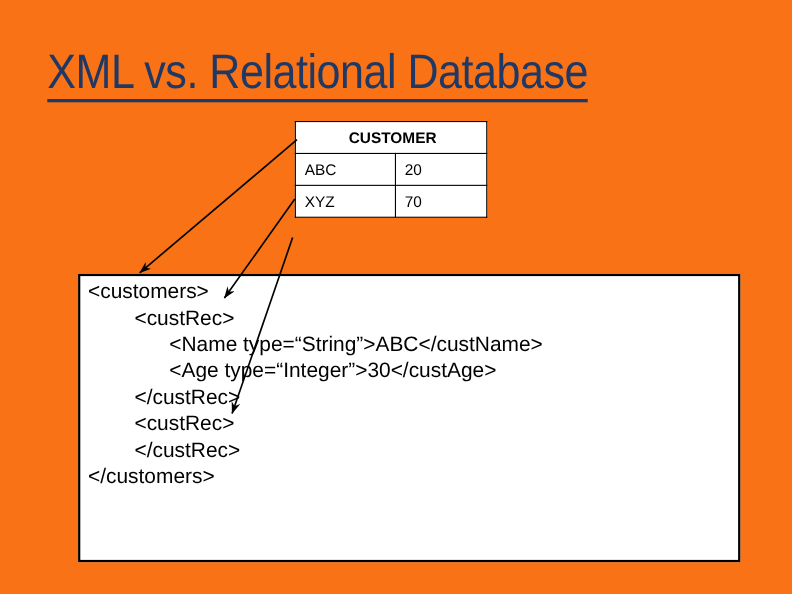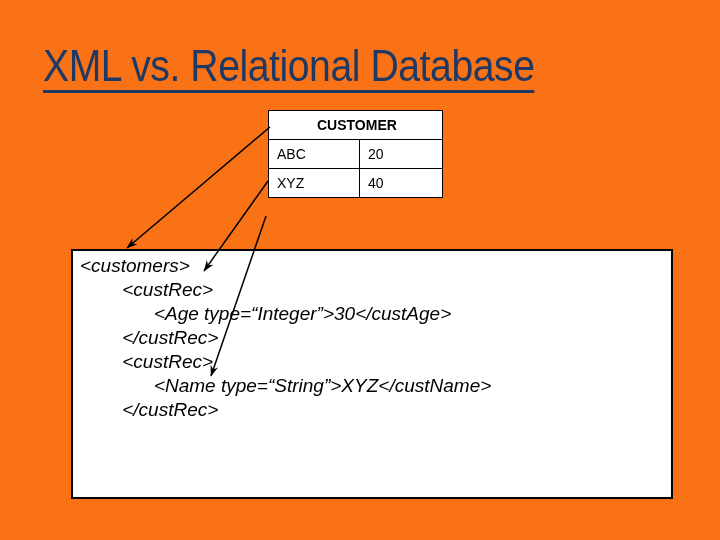--- a/index.html
+++ b/index.html
@@ -59,23 +59,22 @@
 
   
   .code-box {
     position: absolute;
     left: 71px;
     top: 249px;
     width: 591px;
     height: 243px;
     border: 2px solid #000000;
     background: #ffffff;
-    padding: 3px 0 0 7px;
+    padding: 3px 0 12px 7px;
     box-sizing: content-box;
-    font-style: italic;
   }
   .code-line {
     font-family: "Liberation Sans", sans-serif;
     font-size: 19px;
     line-height: 24px;
     color: #000000;
     white-space: pre;
   }
 
   
@@ -100,34 +99,35 @@
       <tbody>
         <tr>
           <td colspan="2" class="bold">CUSTOMER</td>
         </tr>
         <tr>
           <td>ABC</td>
           <td class="col2">20</td>
         </tr>
         <tr>
           <td>XYZ</td>
-          <td class="col2">40</td>
+          <td class="col2">70</td>
         </tr>
       </tbody>
     </table>
   </div>
 
   <div class="code-box">
     <div class="code-line">&lt;customers&gt;</div>
     <div class="code-line">        &lt;custRec&gt;</div>
+    <div class="code-line">              &lt;Name type=“String”&gt;ABC&lt;/custName&gt;</div>
     <div class="code-line">              &lt;Age type=“Integer”&gt;30&lt;/custAge&gt;</div>
     <div class="code-line">        &lt;/custRec&gt;</div>
     <div class="code-line">        &lt;custRec&gt;</div>
-    <div class="code-line">              &lt;Name type=“String”&gt;XYZ&lt;/custName&gt;</div>
     <div class="code-line">        &lt;/custRec&gt;</div>
+    <div class="code-line">&lt;/customers&gt;</div>
   </div>
 
   <svg class="connectors" width="720" height="540" viewBox="0 0 720 540" xmlns="http://www.w3.org/2000/svg">
     <defs>
       <marker id="arrow" markerWidth="12" markerHeight="10" refX="10.5" refY="4" orient="auto" markerUnits="userSpaceOnUse">
         <path d="M0,0 L11,4 L0,8 L3.5,4 Z" fill="#000000"></path>
       </marker>
     </defs>
     <line x1="270" y1="127" x2="127" y2="248" stroke="#000000" stroke-width="1.5" marker-end="url(#arrow)"></line>
     <line x1="268" y1="181" x2="204" y2="271" stroke="#000000" stroke-width="1.5" marker-end="url(#arrow)"></line>

